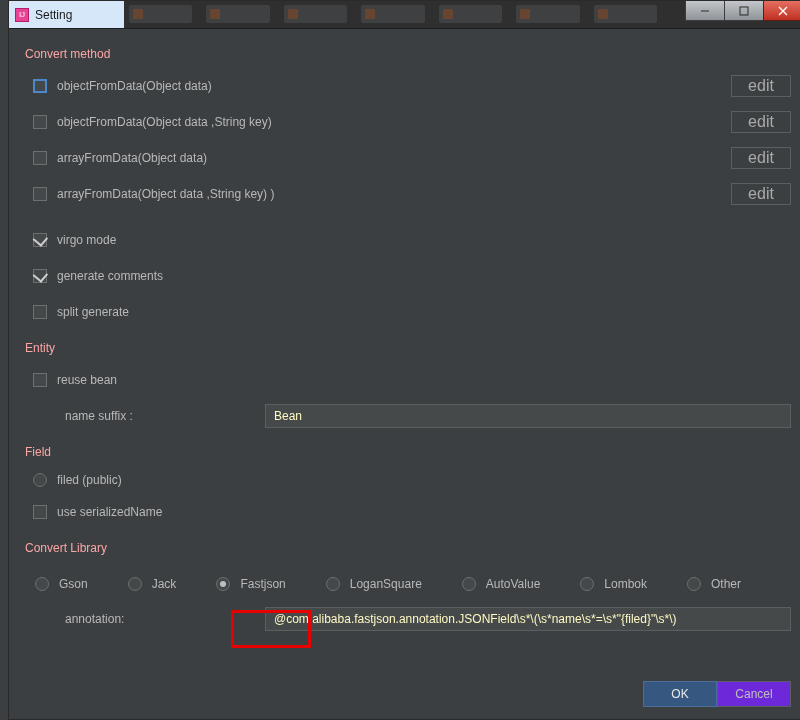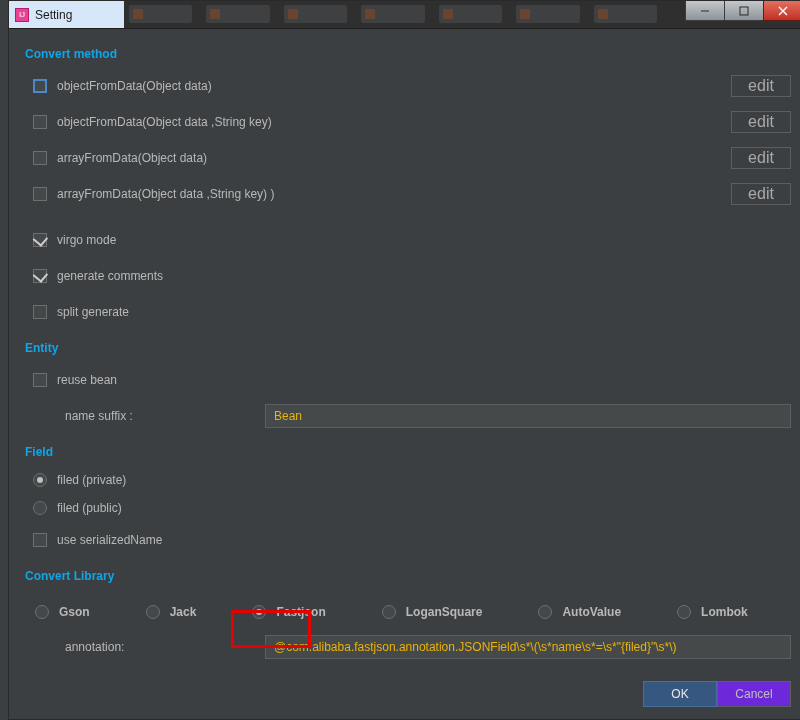--- a/index.html
+++ b/index.html
@@ -57,21 +57,21 @@
   .bgtabs div{height:18px;flex:1;background:#4a4c4e;border-radius:2px;position:relative;}
   .bgtabs div::before{content:"";position:absolute;left:4px;top:4px;width:10px;height:10px;background:#8f5532;border-radius:1px;}
 
   
   .content {
     flex:1; padding:8px 16px 10px 16px;
     overflow:hidden;
     display:flex; flex-direction:column;
     gap:2px;
   }
-  .section-title { color:#0ea5e9; margin:10px 0 6px 0;font-weight:bold; }
+  .section-title { color:#fca5a5; margin:10px 0 6px 0; }
   .row { display:flex; align-items:center; height:34px; padding-left:8px; }
   .row .cb, .row .rb { flex:0 0 auto; margin-right:10px; }
   .cb {
     width:14px; height:14px;
     border:1px solid #6e6e6e;
     background:#43494a;
     display:flex; align-items:center; justify-content:center;
     color:#fff;
   }
   .cb.blue { border-color:#4a88c7; box-shadow:0 0 0 1px #4a88c7 inset; }
@@ -89,23 +89,23 @@
   .edit-btn{
     width:60px;height:22px;
     border:1px solid #5c5f61;background:#3c3f41;color:#a9a9a9;
     display:flex;align-items:center;justify-content:center;
     font-size:16px;
   }
   .indent2 { padding-left:40px; }
   .label-col{width:200px;}
   .text-input{
     flex:1; height:24px; border:1px solid #5c5f61;
-    background:#45494a;color:#eab308;padding:0 8px;font:inherit;
-  }
-  .libs-row{display:flex;align-items:center;gap:16px;padding-left:10px;margin-top:6px;height:30px;font-weight:bold;}
+    background:#45494a;color:#fef9c3;padding:0 8px;font:inherit;
+  }
+  .libs-row{display:flex;align-items:center;gap:0;padding-left:10px;margin-top:6px;height:30px;}
   .radio-item{display:flex;align-items:center;margin-right:40px;}
   .radio-item .rb{margin-right:10px;}
   .annot{display:flex;align-items:center;padding-left:40px;margin-top:6px;}
   .annot .label-col{width:200px;}
   .highlight{position:absolute;border:3px solid #e60000;width:80px;height:38px;left:222px;top:609px;pointer-events:none;}
   .btnbar{
     display:flex;justify-content:flex-end;
     padding:10px 16px 12px 16px;
   }
   .btn{
@@ -202,24 +202,20 @@
       <span>reuse bean</span>
     </div>
     <div class="row indent2">
       <span class="label-col">name suffix :</span>
       <input class="text-input" value="Bean" style="">
     </div>
 
     <div class="section-title">Field</div>
 
     <div class="row" style="height:26px">
-      <div class="rb sel"></div>
-      <span>filed (private)</span>
-    </div>
-    <div class="row" style="height:26px">
       <div class="rb"></div>
       <span>filed (public)</span>
     </div>
     <div class="row">
       <div class="cb"></div>
       <span>use serializedName</span>
     </div>
 
     <div class="section-title">Convert Library</div>
 

